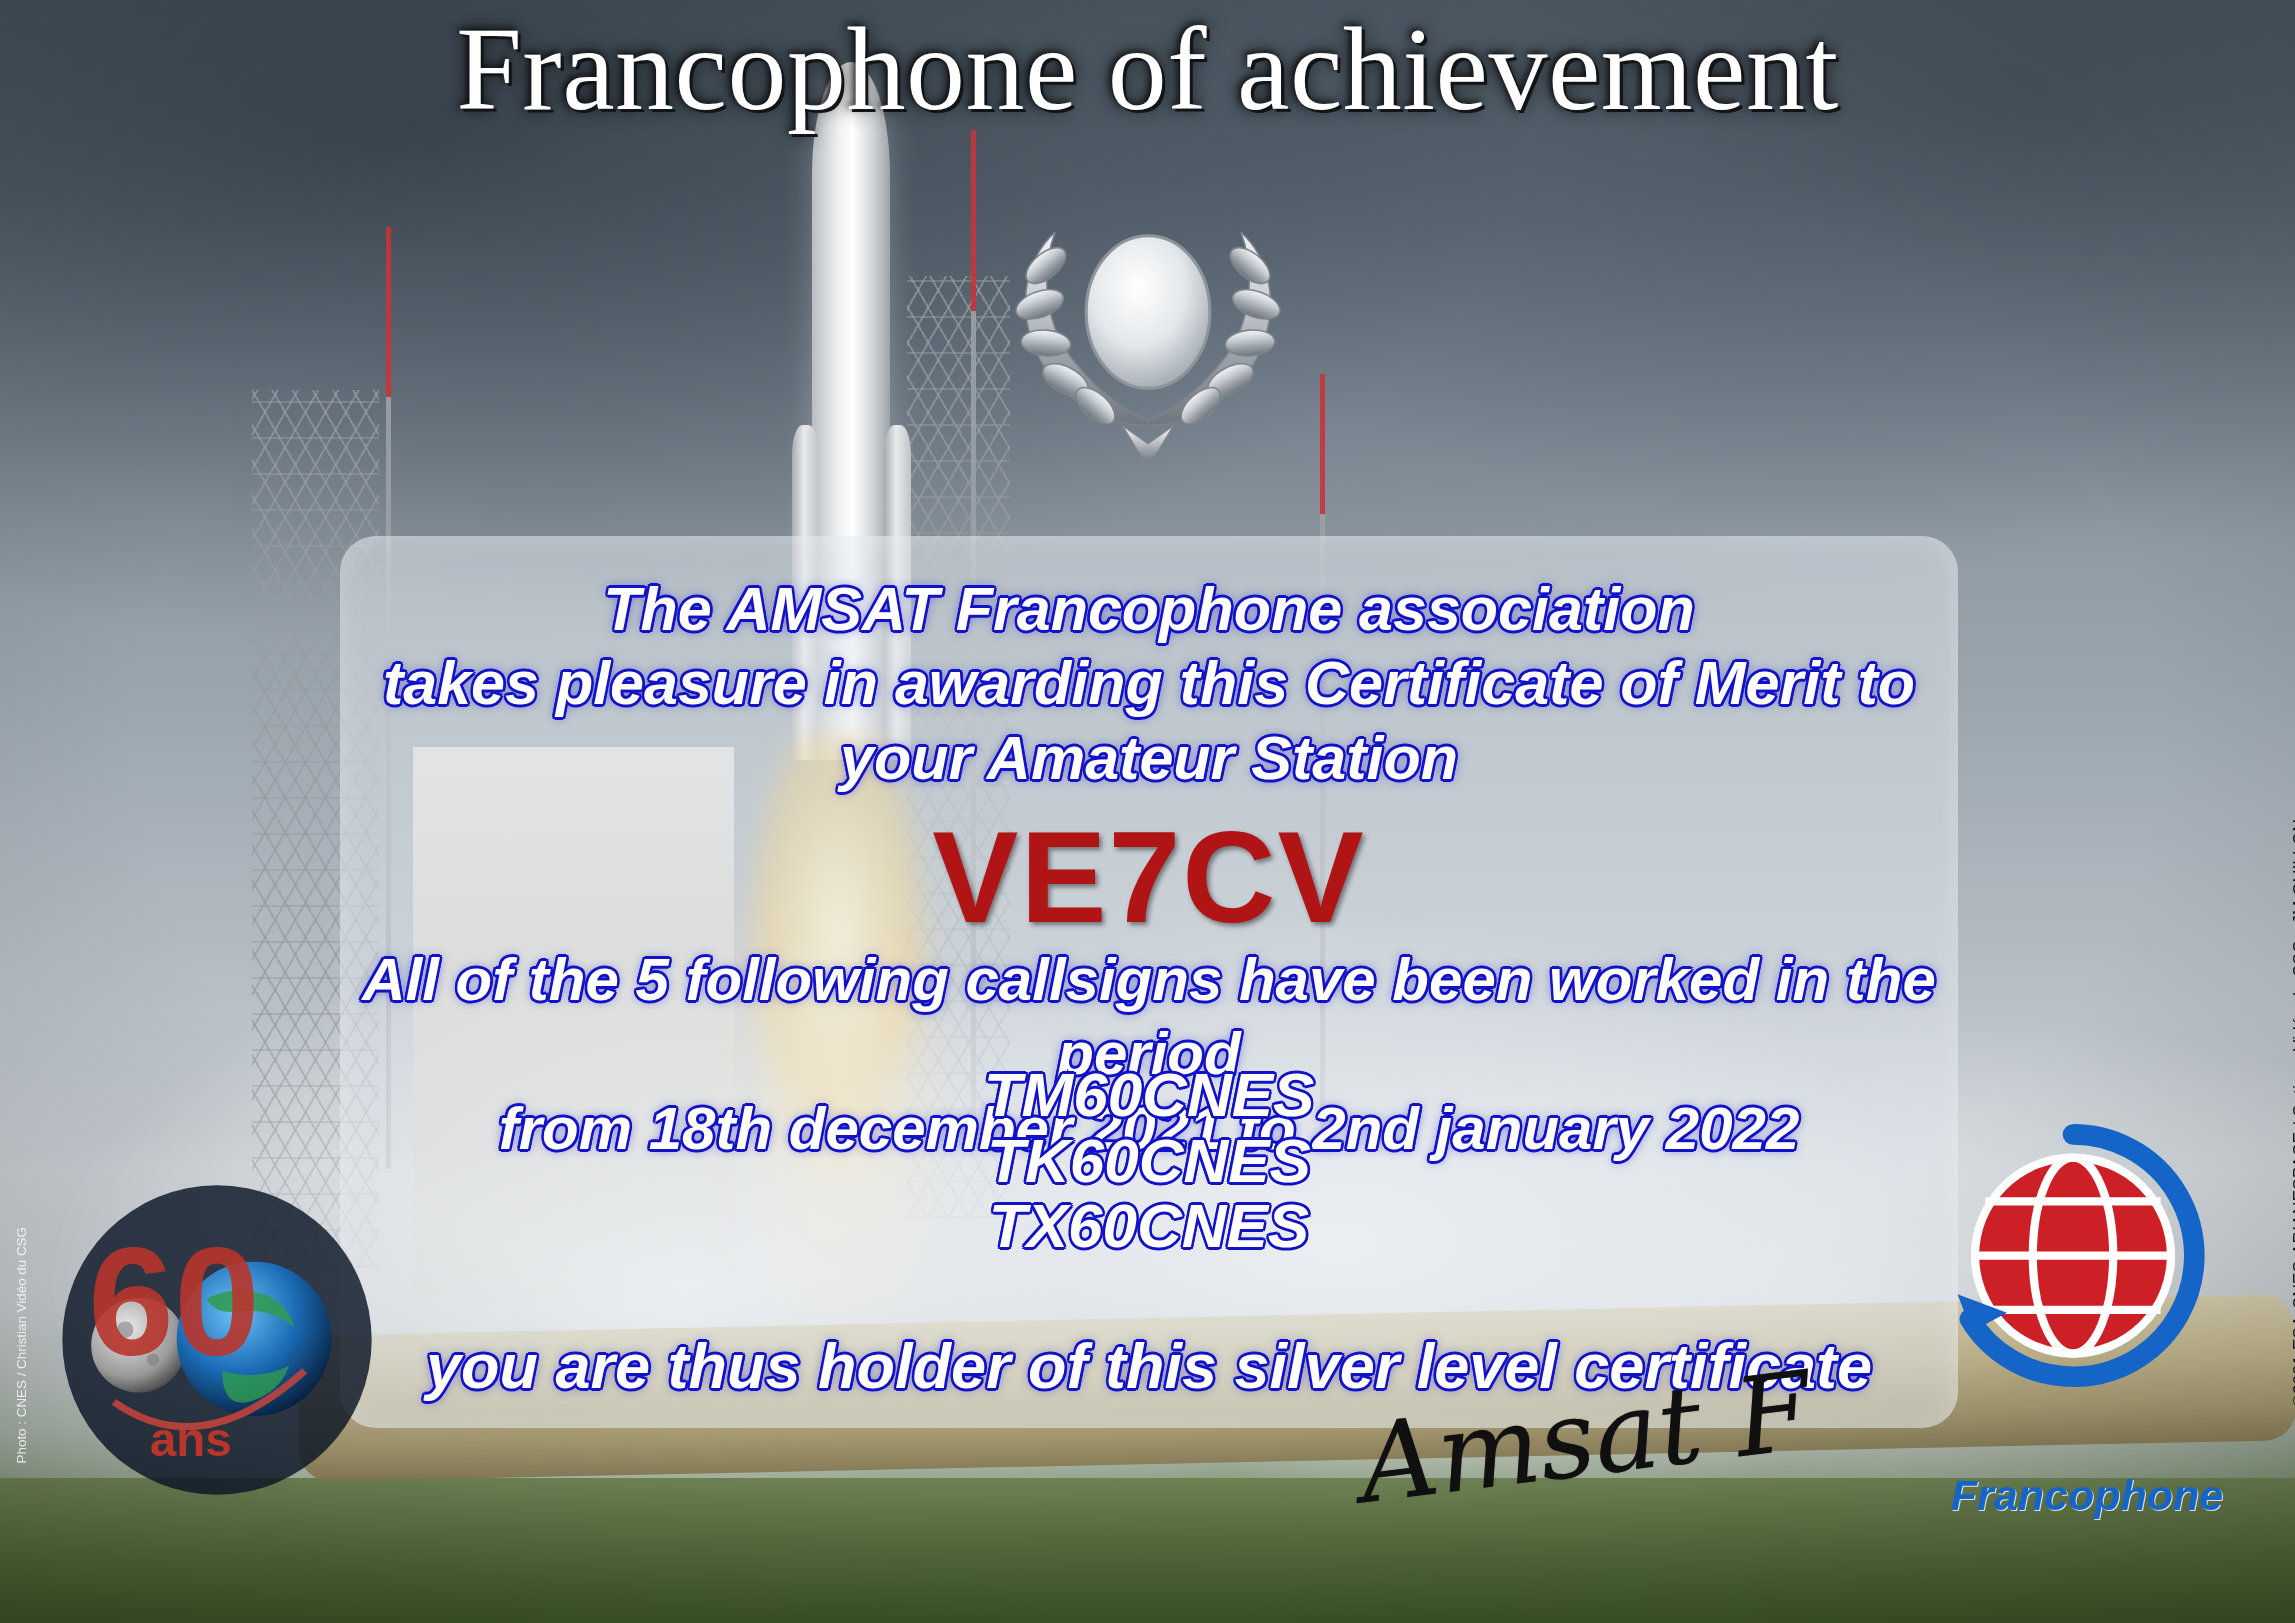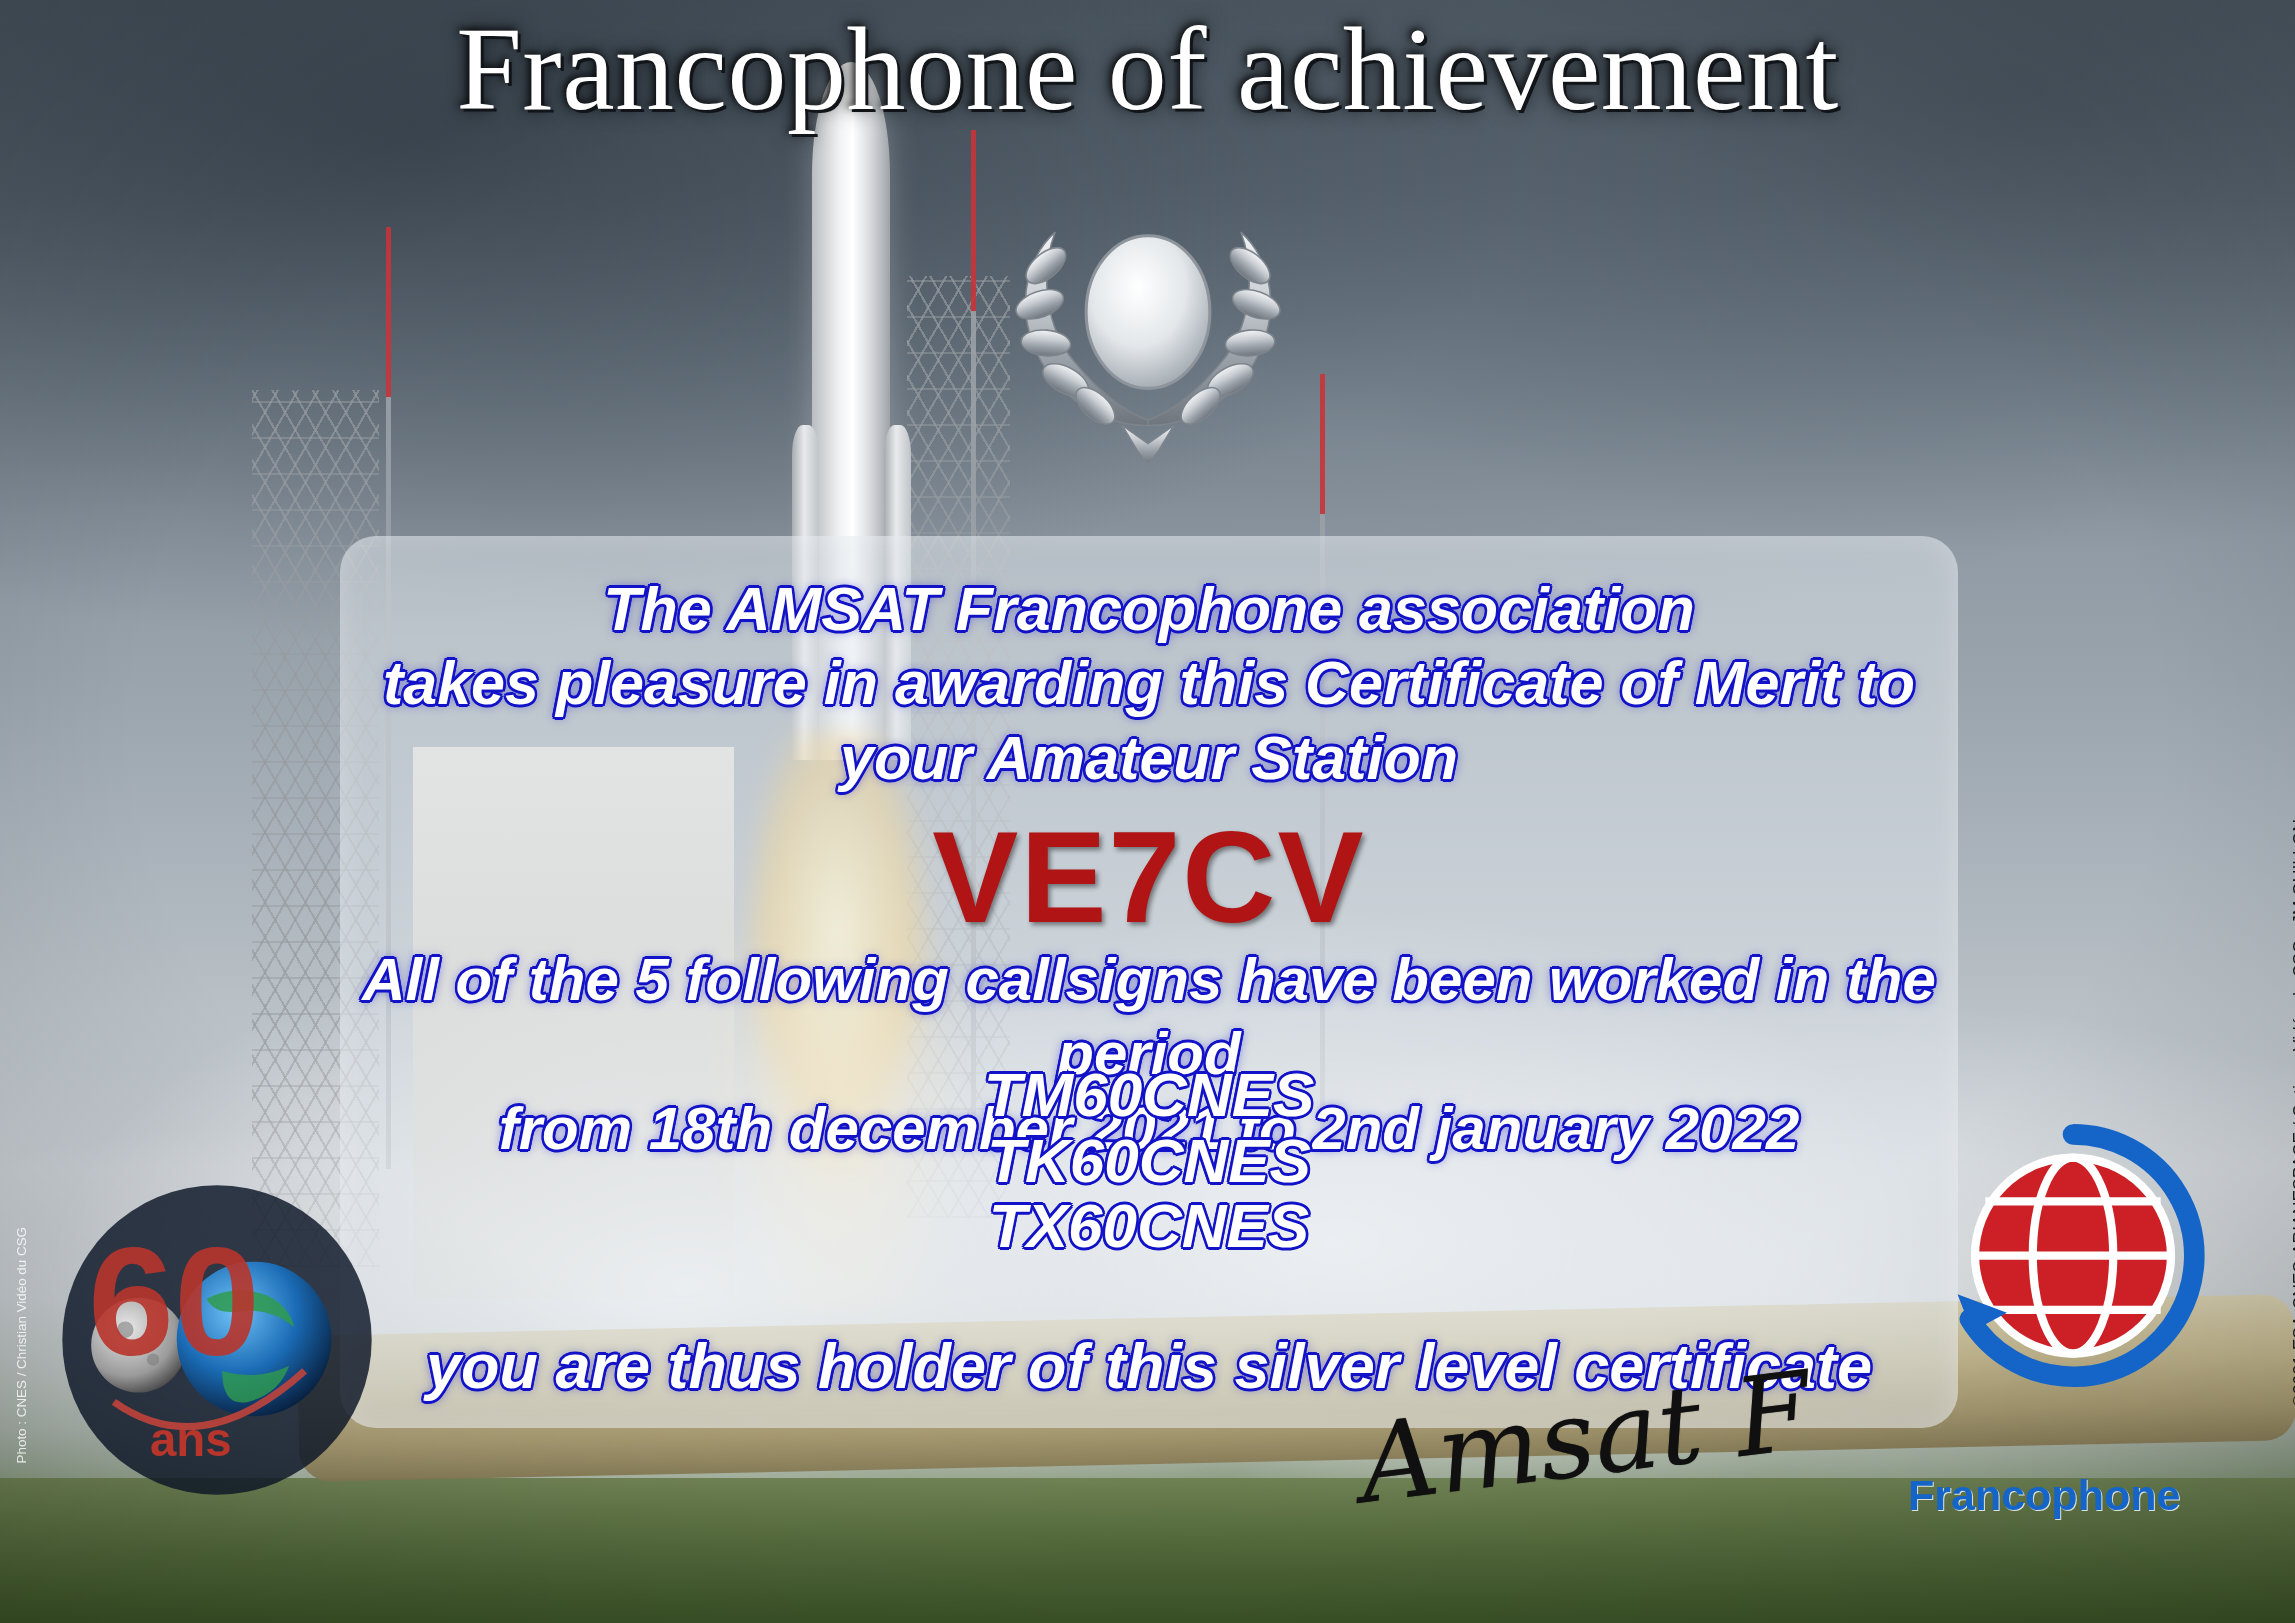--- a/index.html
+++ b/index.html
@@ -309,25 +309,27 @@
     color: #ffffff;
     letter-spacing: 1px;
     text-shadow:
       2.6px 0 0 #b01414, -2.6px 0 0 #b01414,
       0 2.6px 0 #b01414, 0 -2.6px 0 #b01414,
       2.1px 2.1px 0 #b01414, -2.1px 2.1px 0 #b01414,
       2.1px -2.1px 0 #b01414, -2.1px -2.1px 0 #b01414;
   }
   .amsat-sub {
     position: absolute;
-    left: 0;
+    left: 14px;
     bottom: 6.2px;
     width: 100%;
+    text-align: center;
     font-size: 43px;
     font-weight: bold;
+    font-style: italic;
     color: #1565c8;
     text-shadow: 1px 1px 0 rgba(255,255,255,0.8);
   }
 
   
   .credit-right {
     position: absolute;
     right: 5.2px;
     top: 819px;
     transform-origin: right top;

